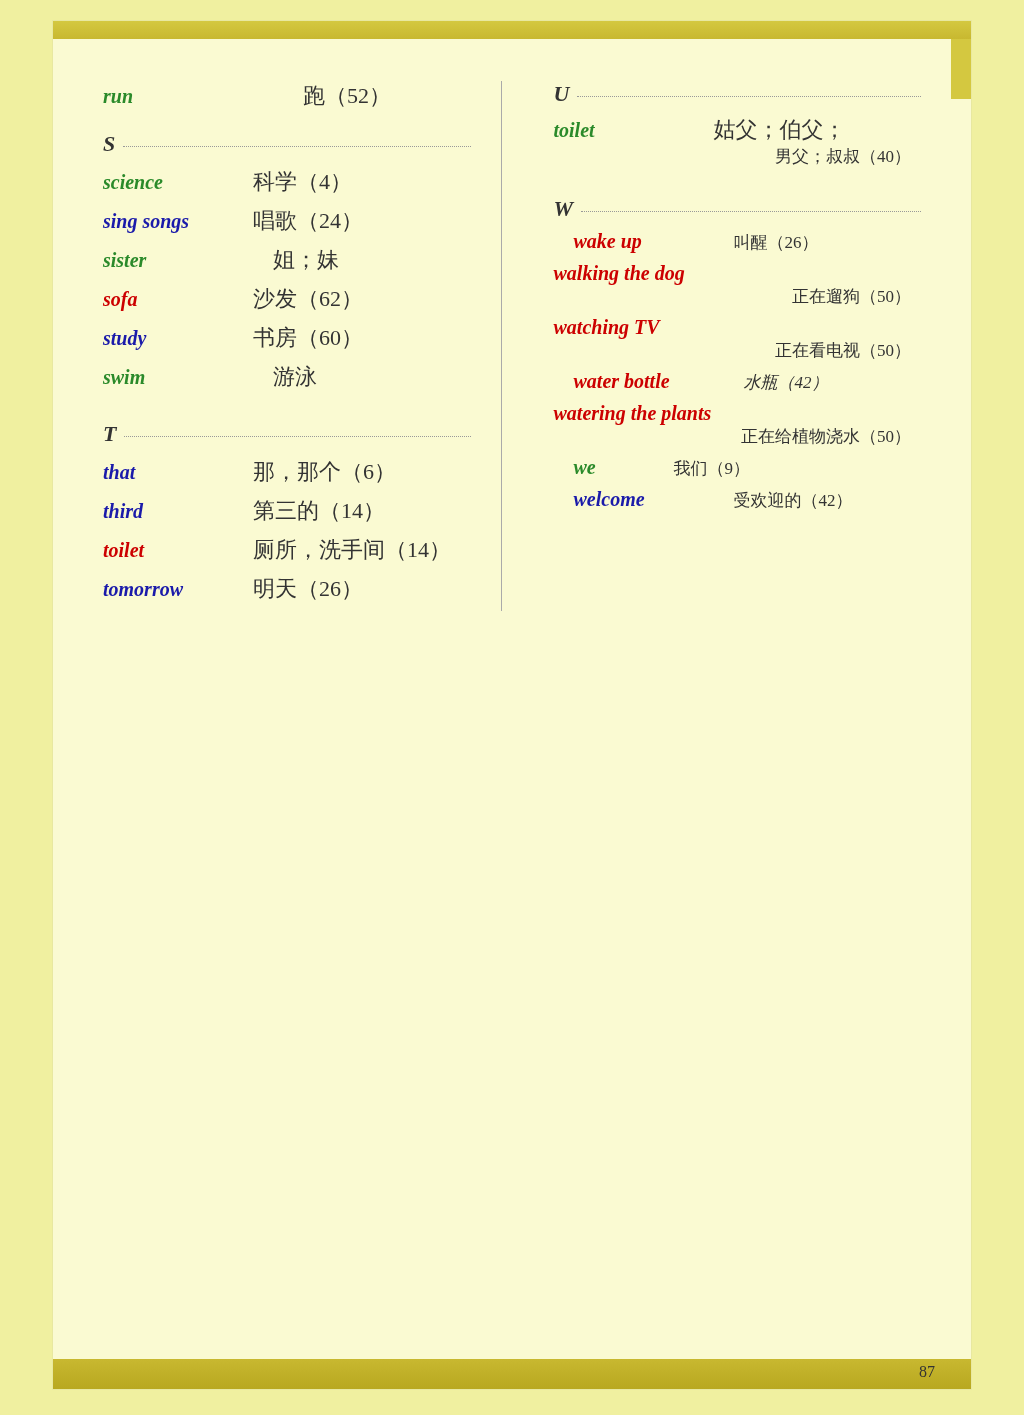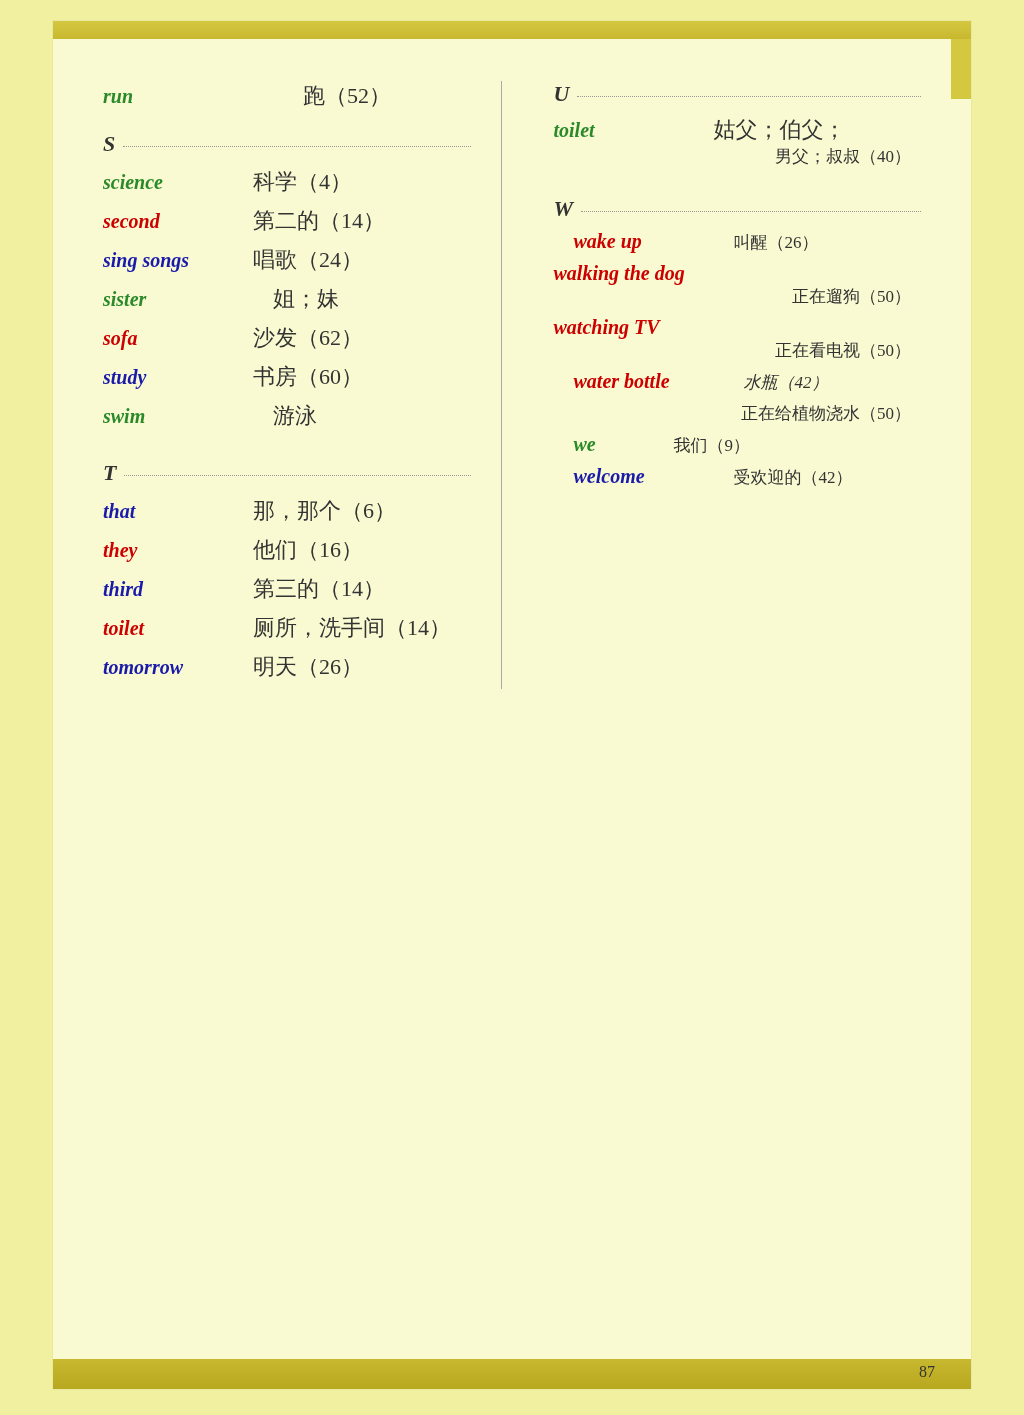--- a/index.html
+++ b/index.html
@@ -184,24 +184,20 @@
       <div class="section-header">
         <span class="letter">S</span>
         <div class="dotted-line"></div>
       </div>
 
       <div class="entry">
         <span class="entry-word green">science</span>
         <span class="entry-def">科学（4）</span>
       </div>
       <div class="entry">
-        <span class="entry-word red">second</span>
-        <span class="entry-def">第二的（14）</span>
-      </div>
-      <div class="entry">
         <span class="entry-word blue">sing songs</span>
         <span class="entry-def">唱歌（24）</span>
       </div>
       <div class="entry">
         <span class="entry-word green" style="min-width:160px;">sister</span>
         <span class="entry-def">姐；妹</span>
       </div>
       <div class="entry">
         <span class="entry-word red">sofa</span>
         <span class="entry-def">沙发（62）</span>
@@ -216,24 +212,20 @@
       </div>
 
       <div class="section-header section-gap">
         <span class="letter">T</span>
         <div class="dotted-line"></div>
       </div>
 
       <div class="entry">
         <span class="entry-word blue">that</span>
         <span class="entry-def">那，那个（6）</span>
-      </div>
-      <div class="entry">
-        <span class="entry-word red">they</span>
-        <span class="entry-def">他们（16）</span>
       </div>
       <div class="entry">
         <span class="entry-word blue">third</span>
         <span class="entry-def">第三的（14）</span>
       </div>
       <div class="entry">
         <span class="entry-word red">toilet</span>
         <span class="entry-def">厕所，洗手间（14）</span>
       </div>
       <div class="entry">
@@ -277,20 +269,21 @@
         <div class="word-line red">watching TV</div>
         <div class="def-line">正在看电视（50）</div>
       </div>
 
       <div class="inline-entry">
         <span class="word red">water bottle</span>
         <span class="def" style="margin-left:10px;font-style:italic;">水瓶（42）</span>
       </div>
 
       <div class="two-line-entry">
+        <div class="word-line red">watering the plants</div>
         <div class="def-line">正在给植物浇水（50）</div>
       </div>
 
       <div class="inline-entry">
         <span class="word green" style="min-width:100px;">we</span>
         <span class="def">我们（9）</span>
       </div>
 
       <div class="inline-entry">
         <span class="word blue" style="min-width:160px;font-style:italic;">welcome</span>

